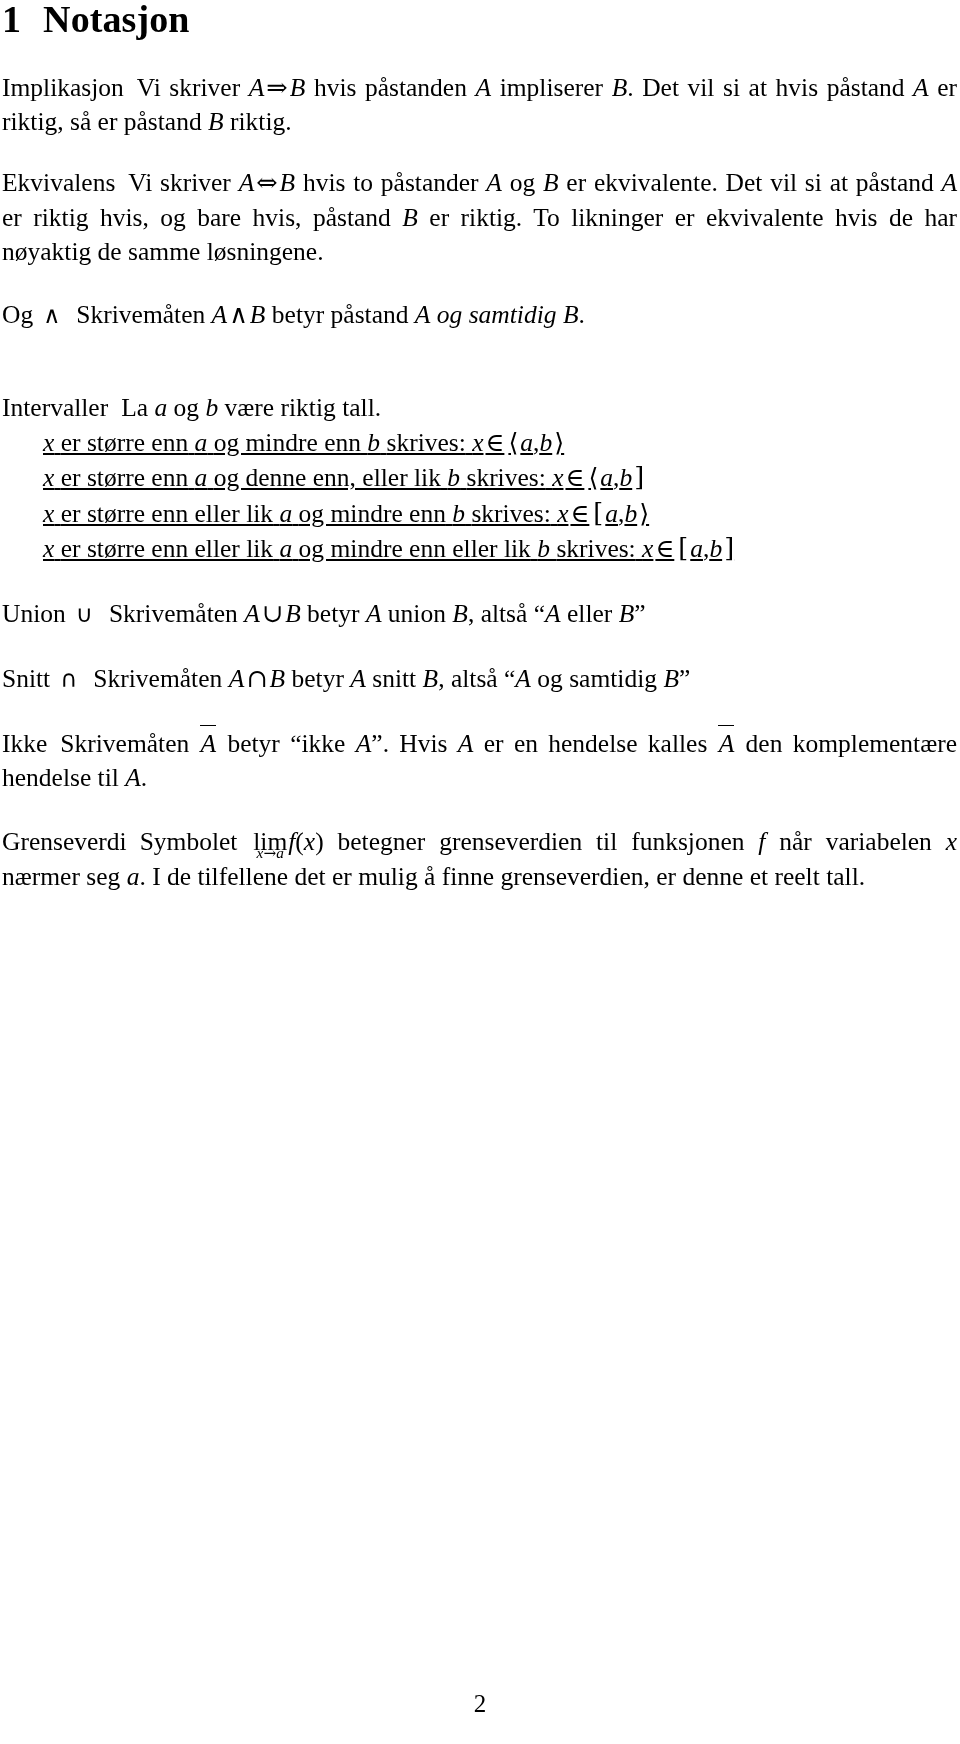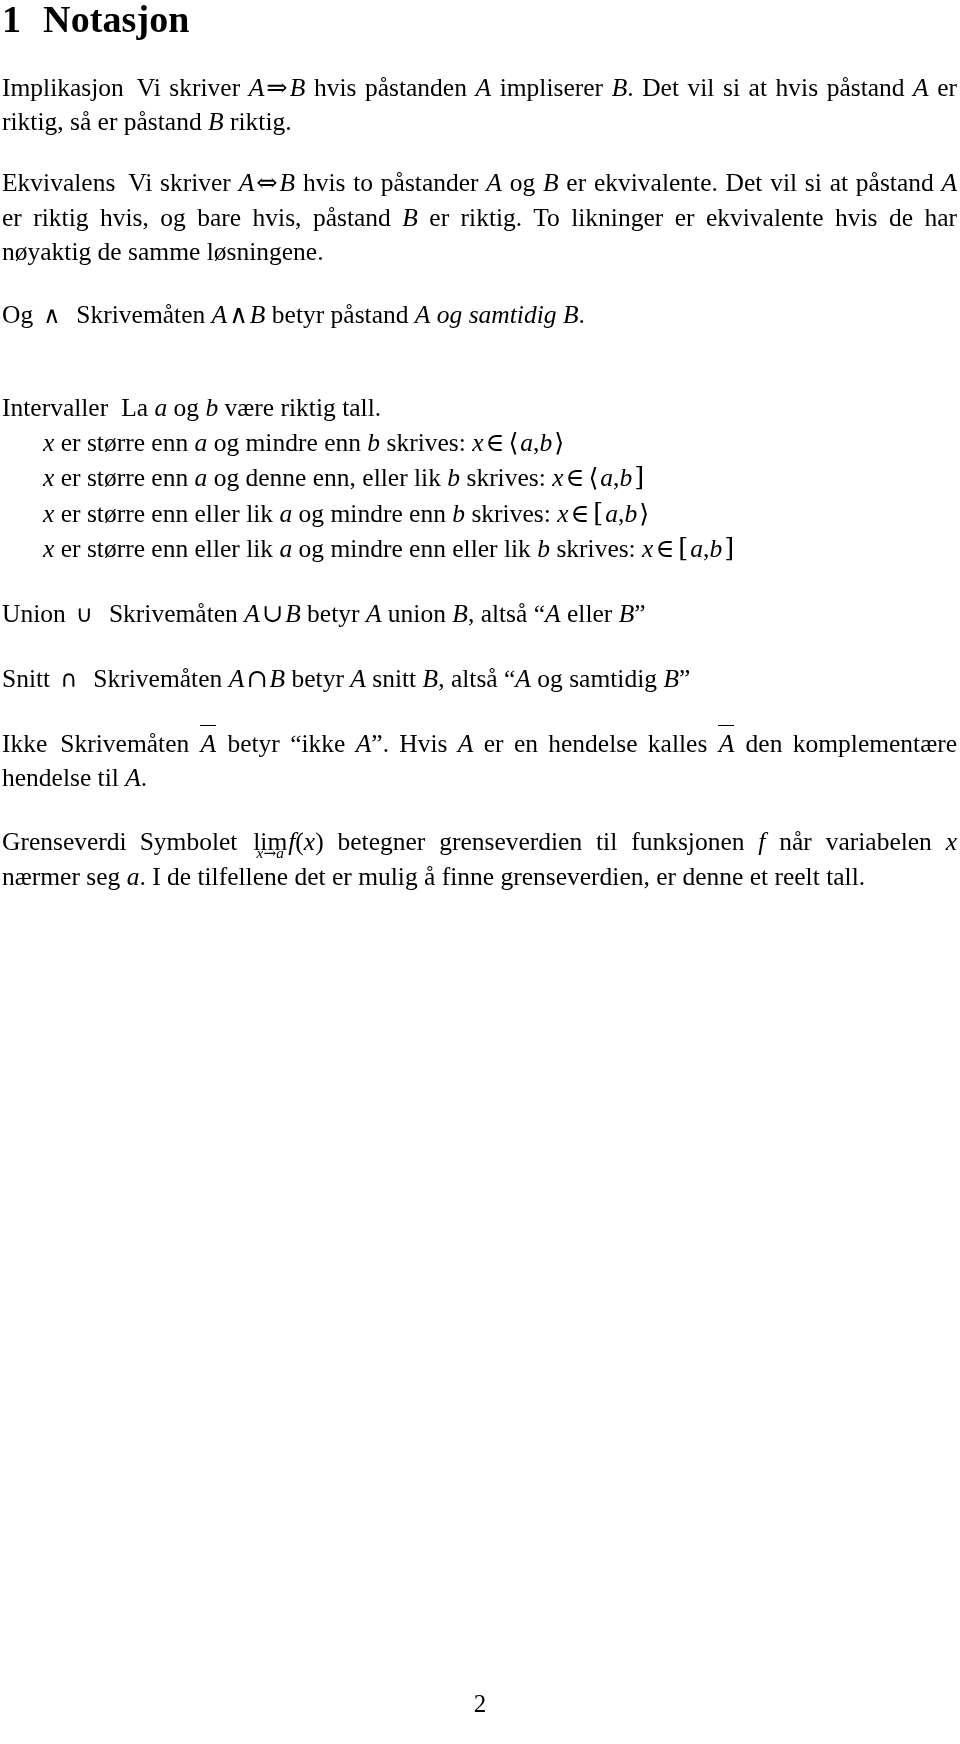--- a/index.html
+++ b/index.html
@@ -87,20 +87,21 @@
   
   .interval-list {
     margin: 0;
     padding: 0 0 0 41px;
     list-style: none;
     font-size: 25.5px;
     line-height: 1.345;
   }
   .interval-list li {
     white-space: nowrap;
+    text-decoration: underline;
   }
 
   
   .olv {
     display: inline-block;
     position: relative;
     font-style: italic;
     padding: 0 1px;
   }
   .olv::before {

